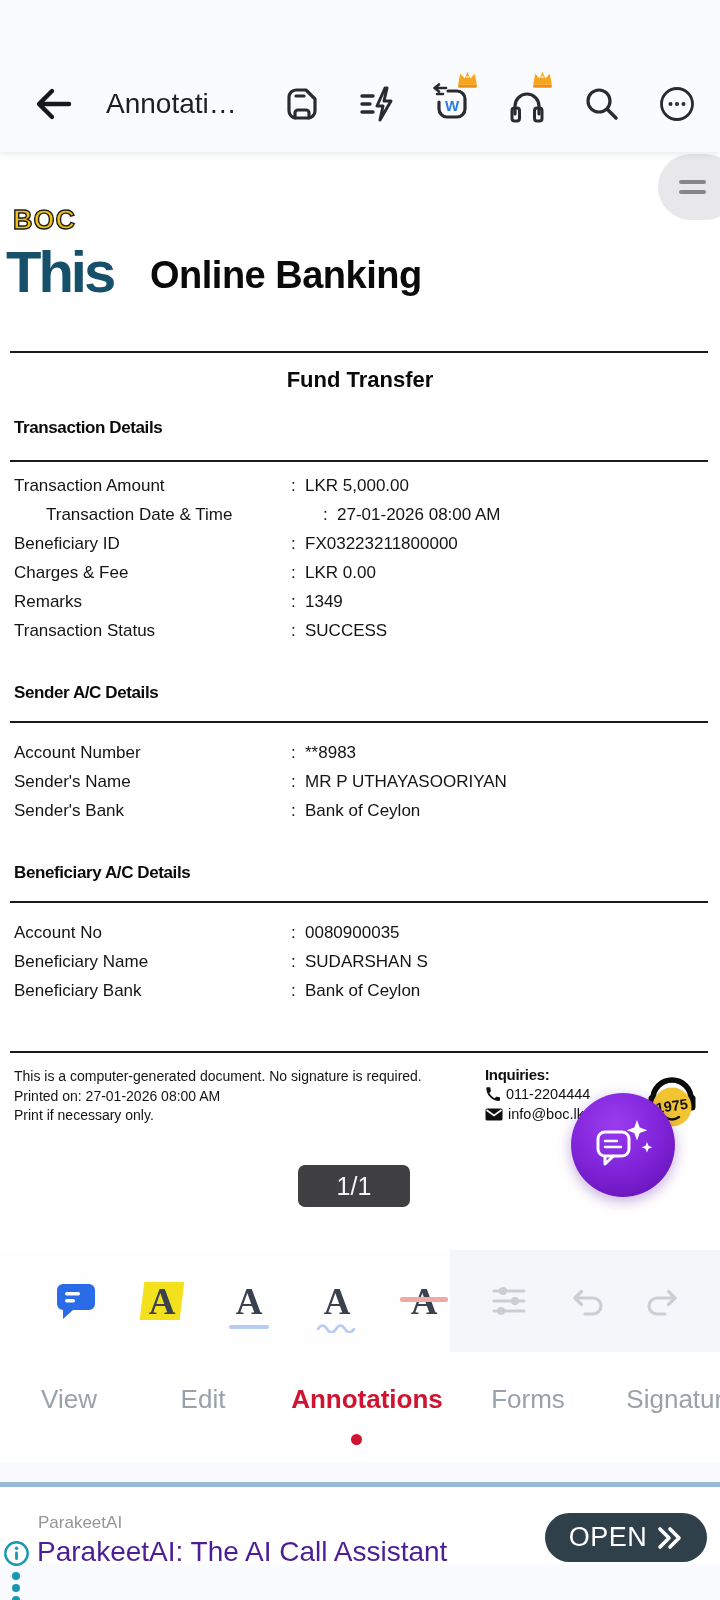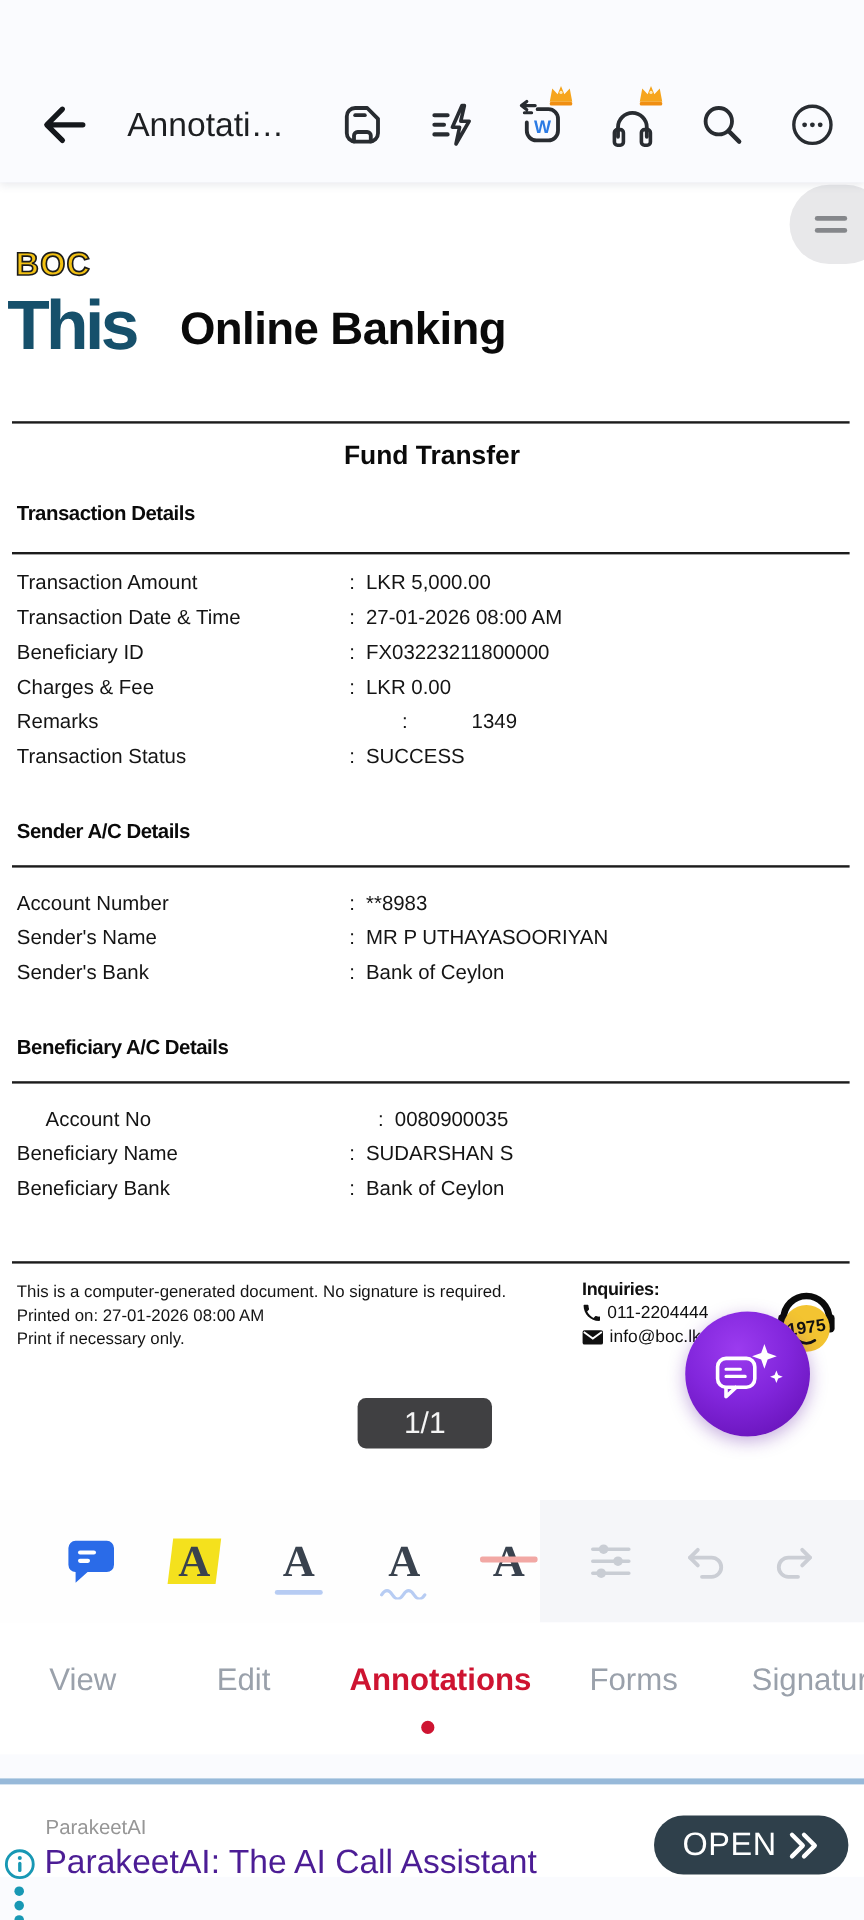--- a/index.html
+++ b/index.html
@@ -160,36 +160,36 @@
     <div class="hr" style="top:199px;"></div>
     <div class="doc-title">Fund Transfer</div>
 
     <div class="sec-h" style="top:266px;">Transaction Details</div>
     <div class="hr" style="top:308px;"></div>
     <div class="drow" style="top:323px;">
       <span class="lbl">Transaction Amount</span>
         <span class="sep">:</span>
         <span class="val">LKR 5,000.00</span>
     </div>
-    <div class="drow" style="top:352px;">
+    <div class="drow" style="top:352px;margin-left:32px;">
       <span class="lbl">Transaction Date &amp; Time</span>
         <span class="sep">:</span>
         <span class="val">27-01-2026 08:00 AM</span>
     </div>
     <div class="drow" style="top:381px;">
       <span class="lbl">Beneficiary ID</span>
         <span class="sep">:</span>
         <span class="val">FX03223211800000</span>
     </div>
     <div class="drow" style="top:410px;">
       <span class="lbl">Charges &amp; Fee</span>
         <span class="sep">:</span>
         <span class="val">LKR 0.00</span>
     </div>
-    <div class="drow" style="top:439px;gap:44px;">
+    <div class="drow" style="top:439px;">
       <span class="lbl">Remarks</span>
         <span class="sep">:</span>
         <span class="val">1349</span>
     </div>
     <div class="drow" style="top:468px;">
       <span class="lbl">Transaction Status</span>
         <span class="sep">:</span>
         <span class="val">SUCCESS</span>
     </div>
 
@@ -206,21 +206,21 @@
         <span class="val">MR P UTHAYASOORIYAN</span>
     </div>
     <div class="drow" style="top:648px;">
       <span class="lbl">Sender's Bank</span>
         <span class="sep">:</span>
         <span class="val">Bank of Ceylon</span>
     </div>
 
     <div class="sec-h" style="top:711px;">Beneficiary A/C Details</div>
     <div class="hr" style="top:749px;"></div>
-    <div class="drow" style="top:770px;margin-left:24px;">
+    <div class="drow" style="top:770px;">
       <span class="lbl">Account No</span>
         <span class="sep">:</span>
         <span class="val">0080900035</span>
     </div>
     <div class="drow" style="top:799px;">
       <span class="lbl">Beneficiary Name</span>
         <span class="sep">:</span>
         <span class="val">SUDARSHAN S</span>
     </div>
     <div class="drow" style="top:828px;align-items:center;">

